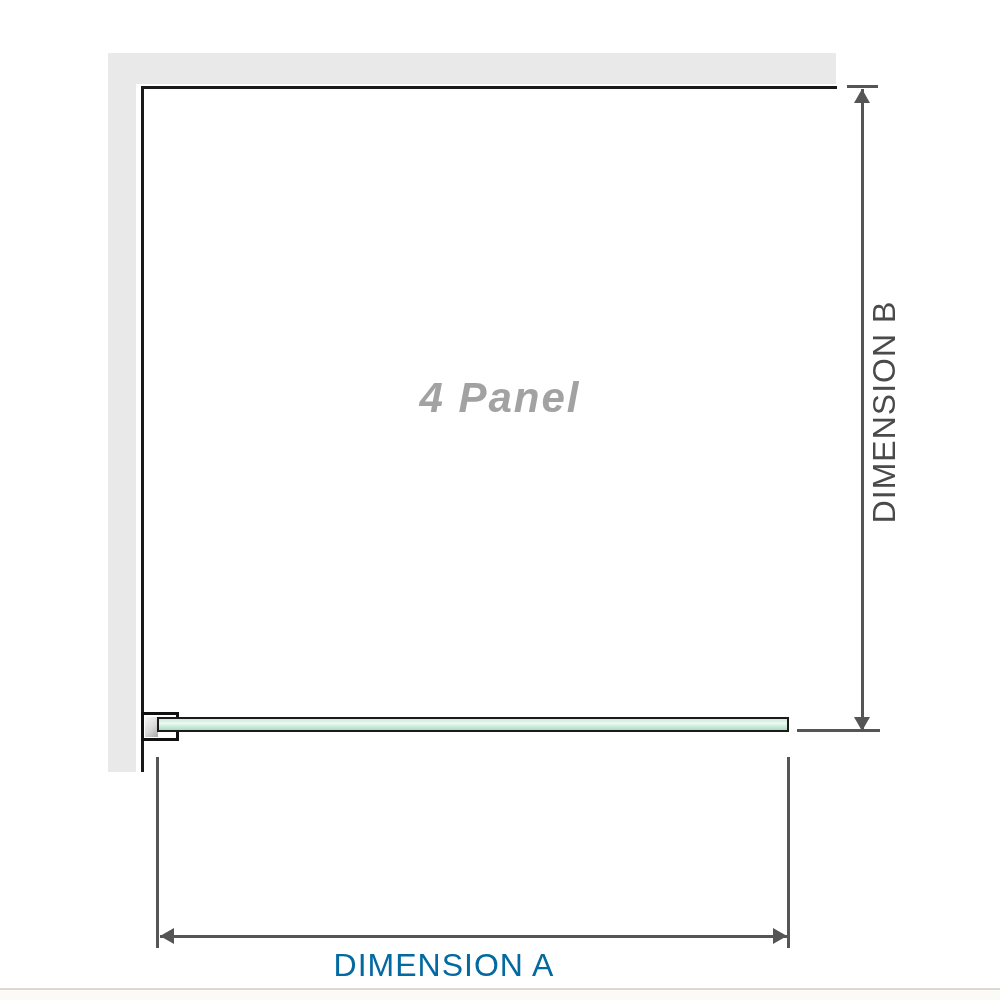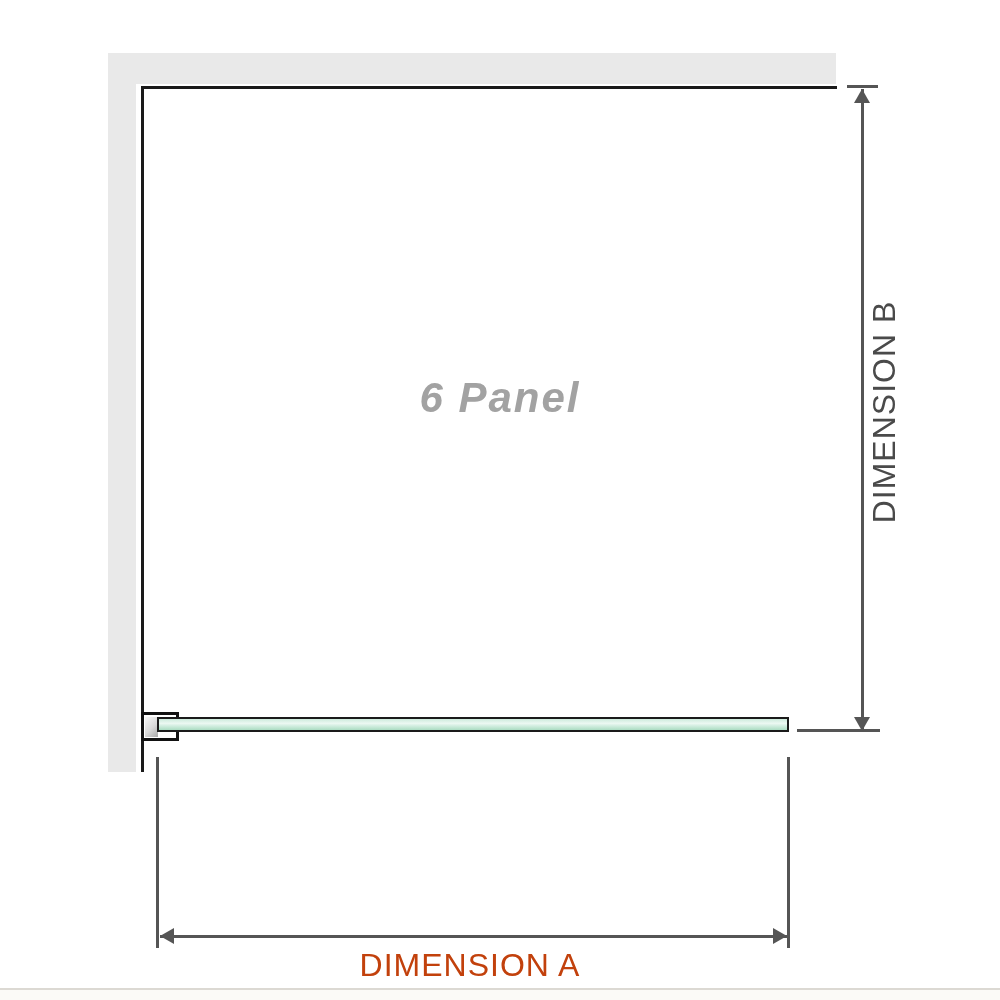--- a/index.html
+++ b/index.html
@@ -81,42 +81,42 @@
     left:160px; top:928px; width:0; height:0;
     border-top:8px solid transparent; border-bottom:8px solid transparent;
     border-right:14px solid #555555;
   }
   .dima-arrow-right {
     left:773px; top:928px; width:0; height:0;
     border-top:8px solid transparent; border-bottom:8px solid transparent;
     border-left:14px solid #555555;
   }
   .dima-label {
-    left:470px; top:947px;
+    left:444px; top:947px;
     transform: translateX(-50%);
-    font-size:32px; font-weight:300; color:#c2410c;
+    font-size:32px; font-weight:300; color:#0369a1;
     letter-spacing:1px; white-space:nowrap;text-align:right;
   }
 
   
   .bottom-rule { left:0; top:988px; width:1000px; height:2px; background:#dcd9d3; }
   .bottom-area { left:0; top:990px; width:1000px; height:10px; background:#fbfaf7; }
 </style>
 </head>
 <body>
 
 <div class="canvas">
 
   <div class="abs wall-top"></div>
   <div class="abs wall-left"></div>
 
   <div class="abs panel-border-top"></div>
   <div class="abs panel-border-left"></div>
 
-  <div class="abs panel-label">6 Panel</div>
+  <div class="abs panel-label">4 Panel</div>
 
   <div class="abs bracket"></div>
   <div class="abs bracket-inner"></div>
   <div class="abs glass"></div>
 
   <div class="abs dimb-line"></div>
   <div class="abs dimb-arrow-up"></div>
   <div class="abs dimb-arrow-down"></div>
   <div class="abs dimb-cap-top"></div>
   <div class="abs dimb-cap-bottom"></div>

